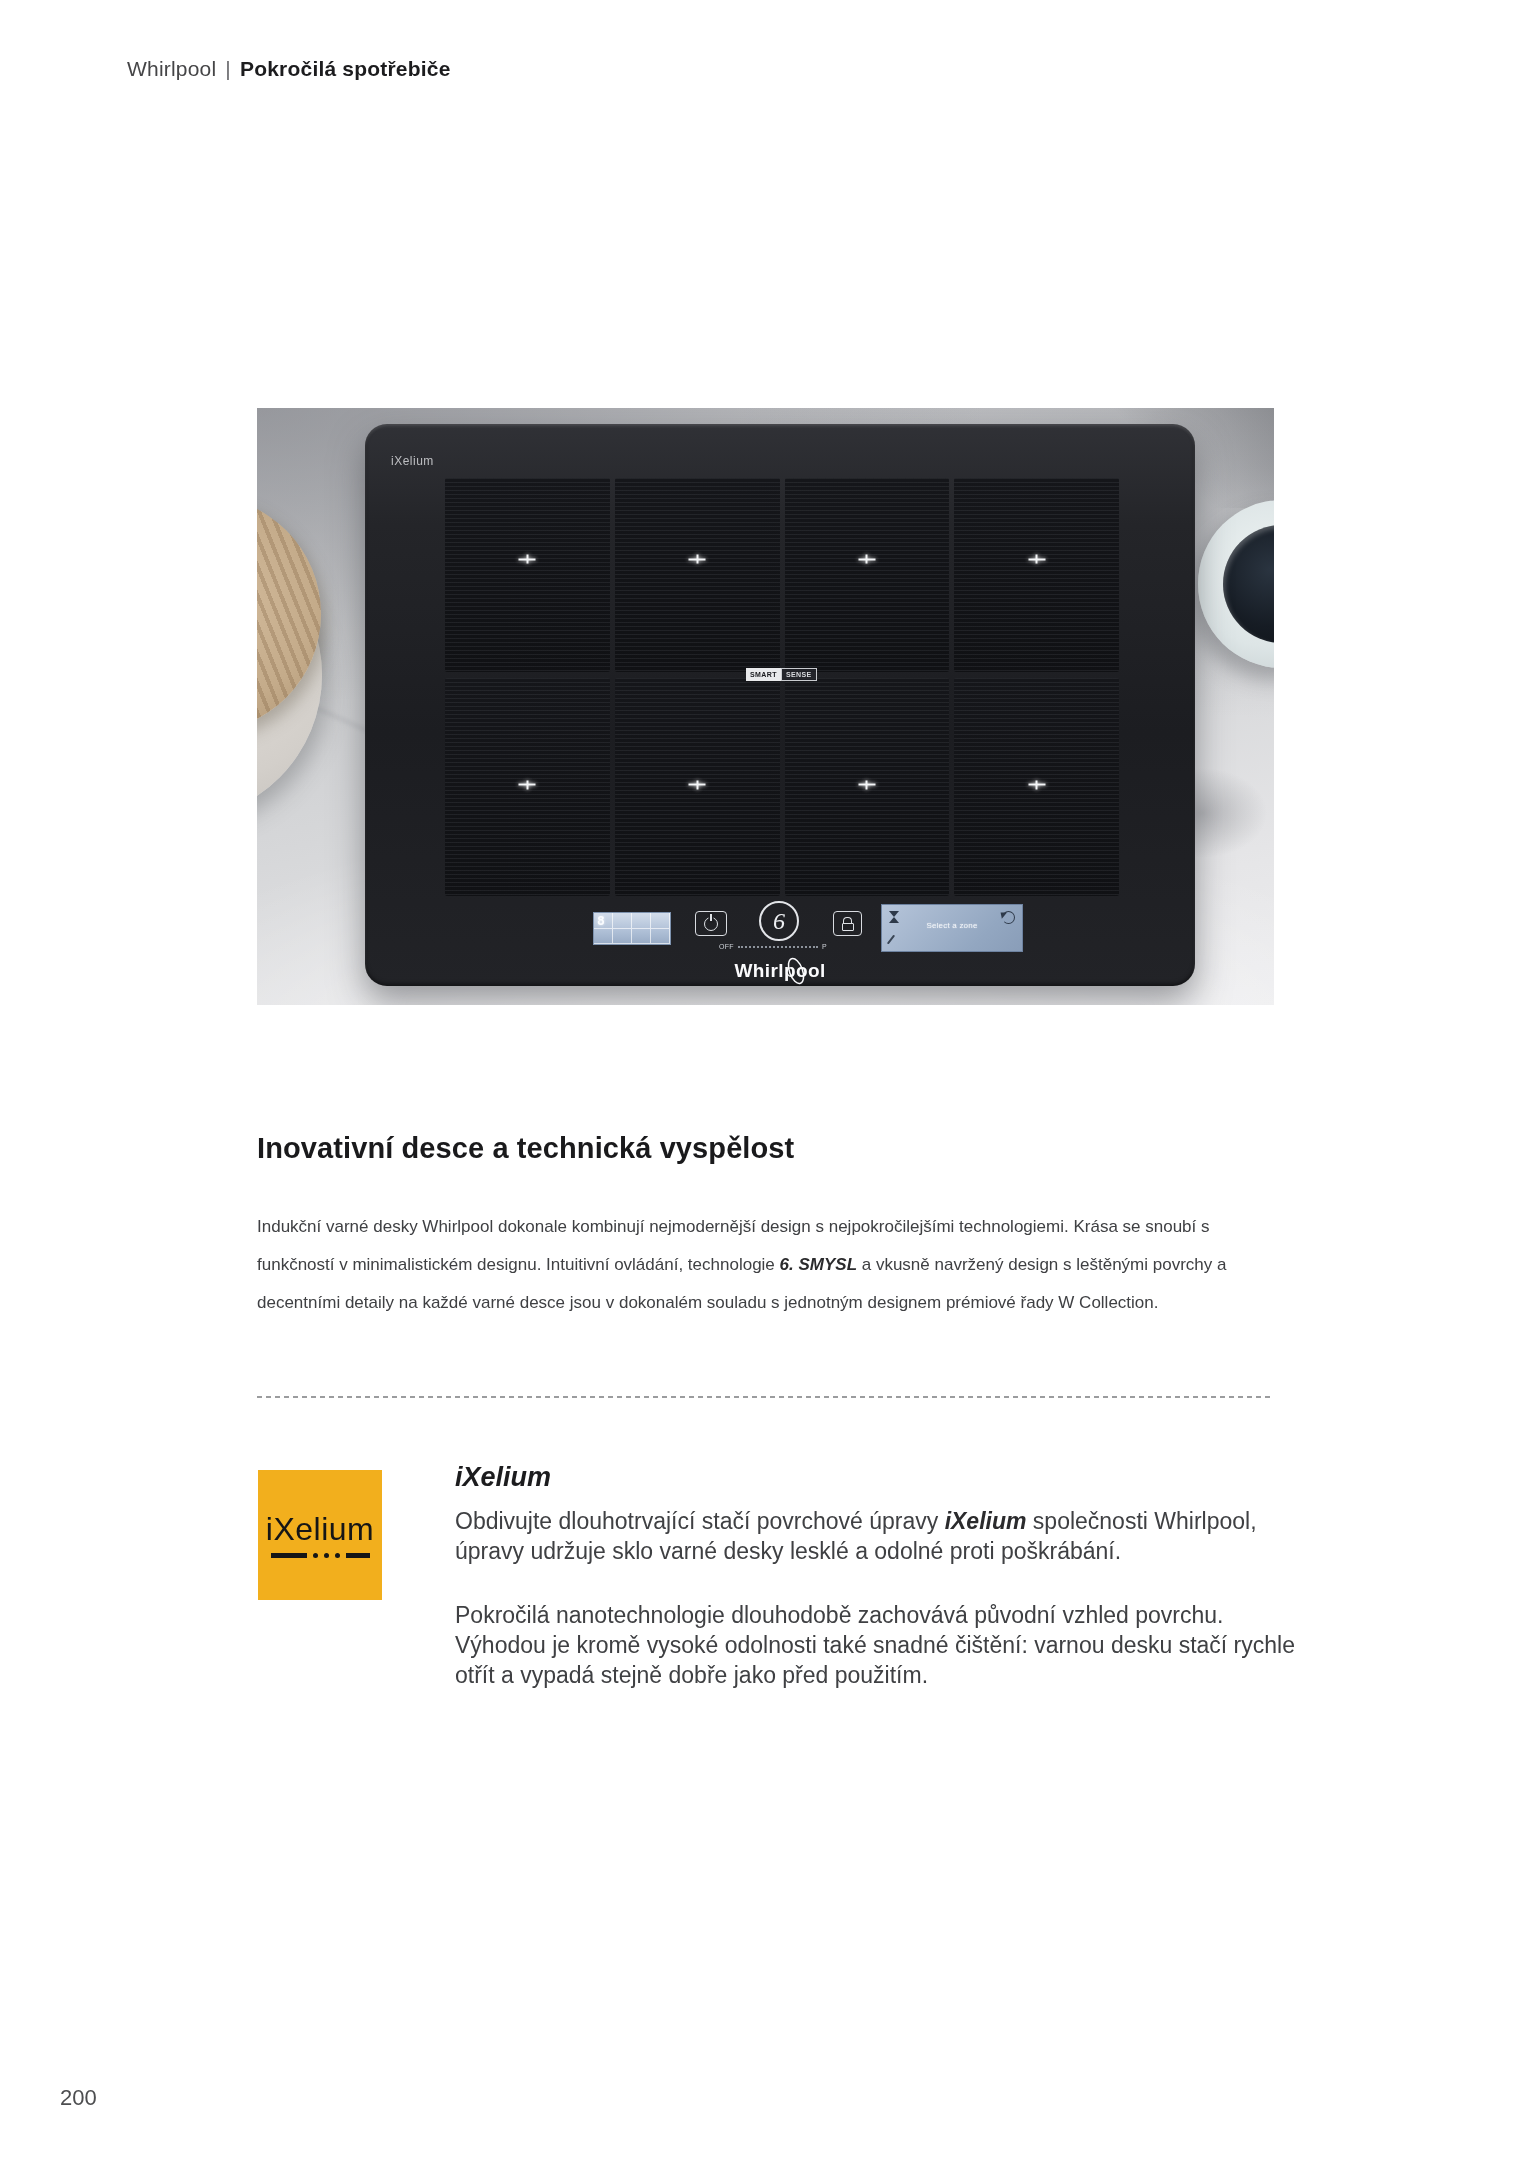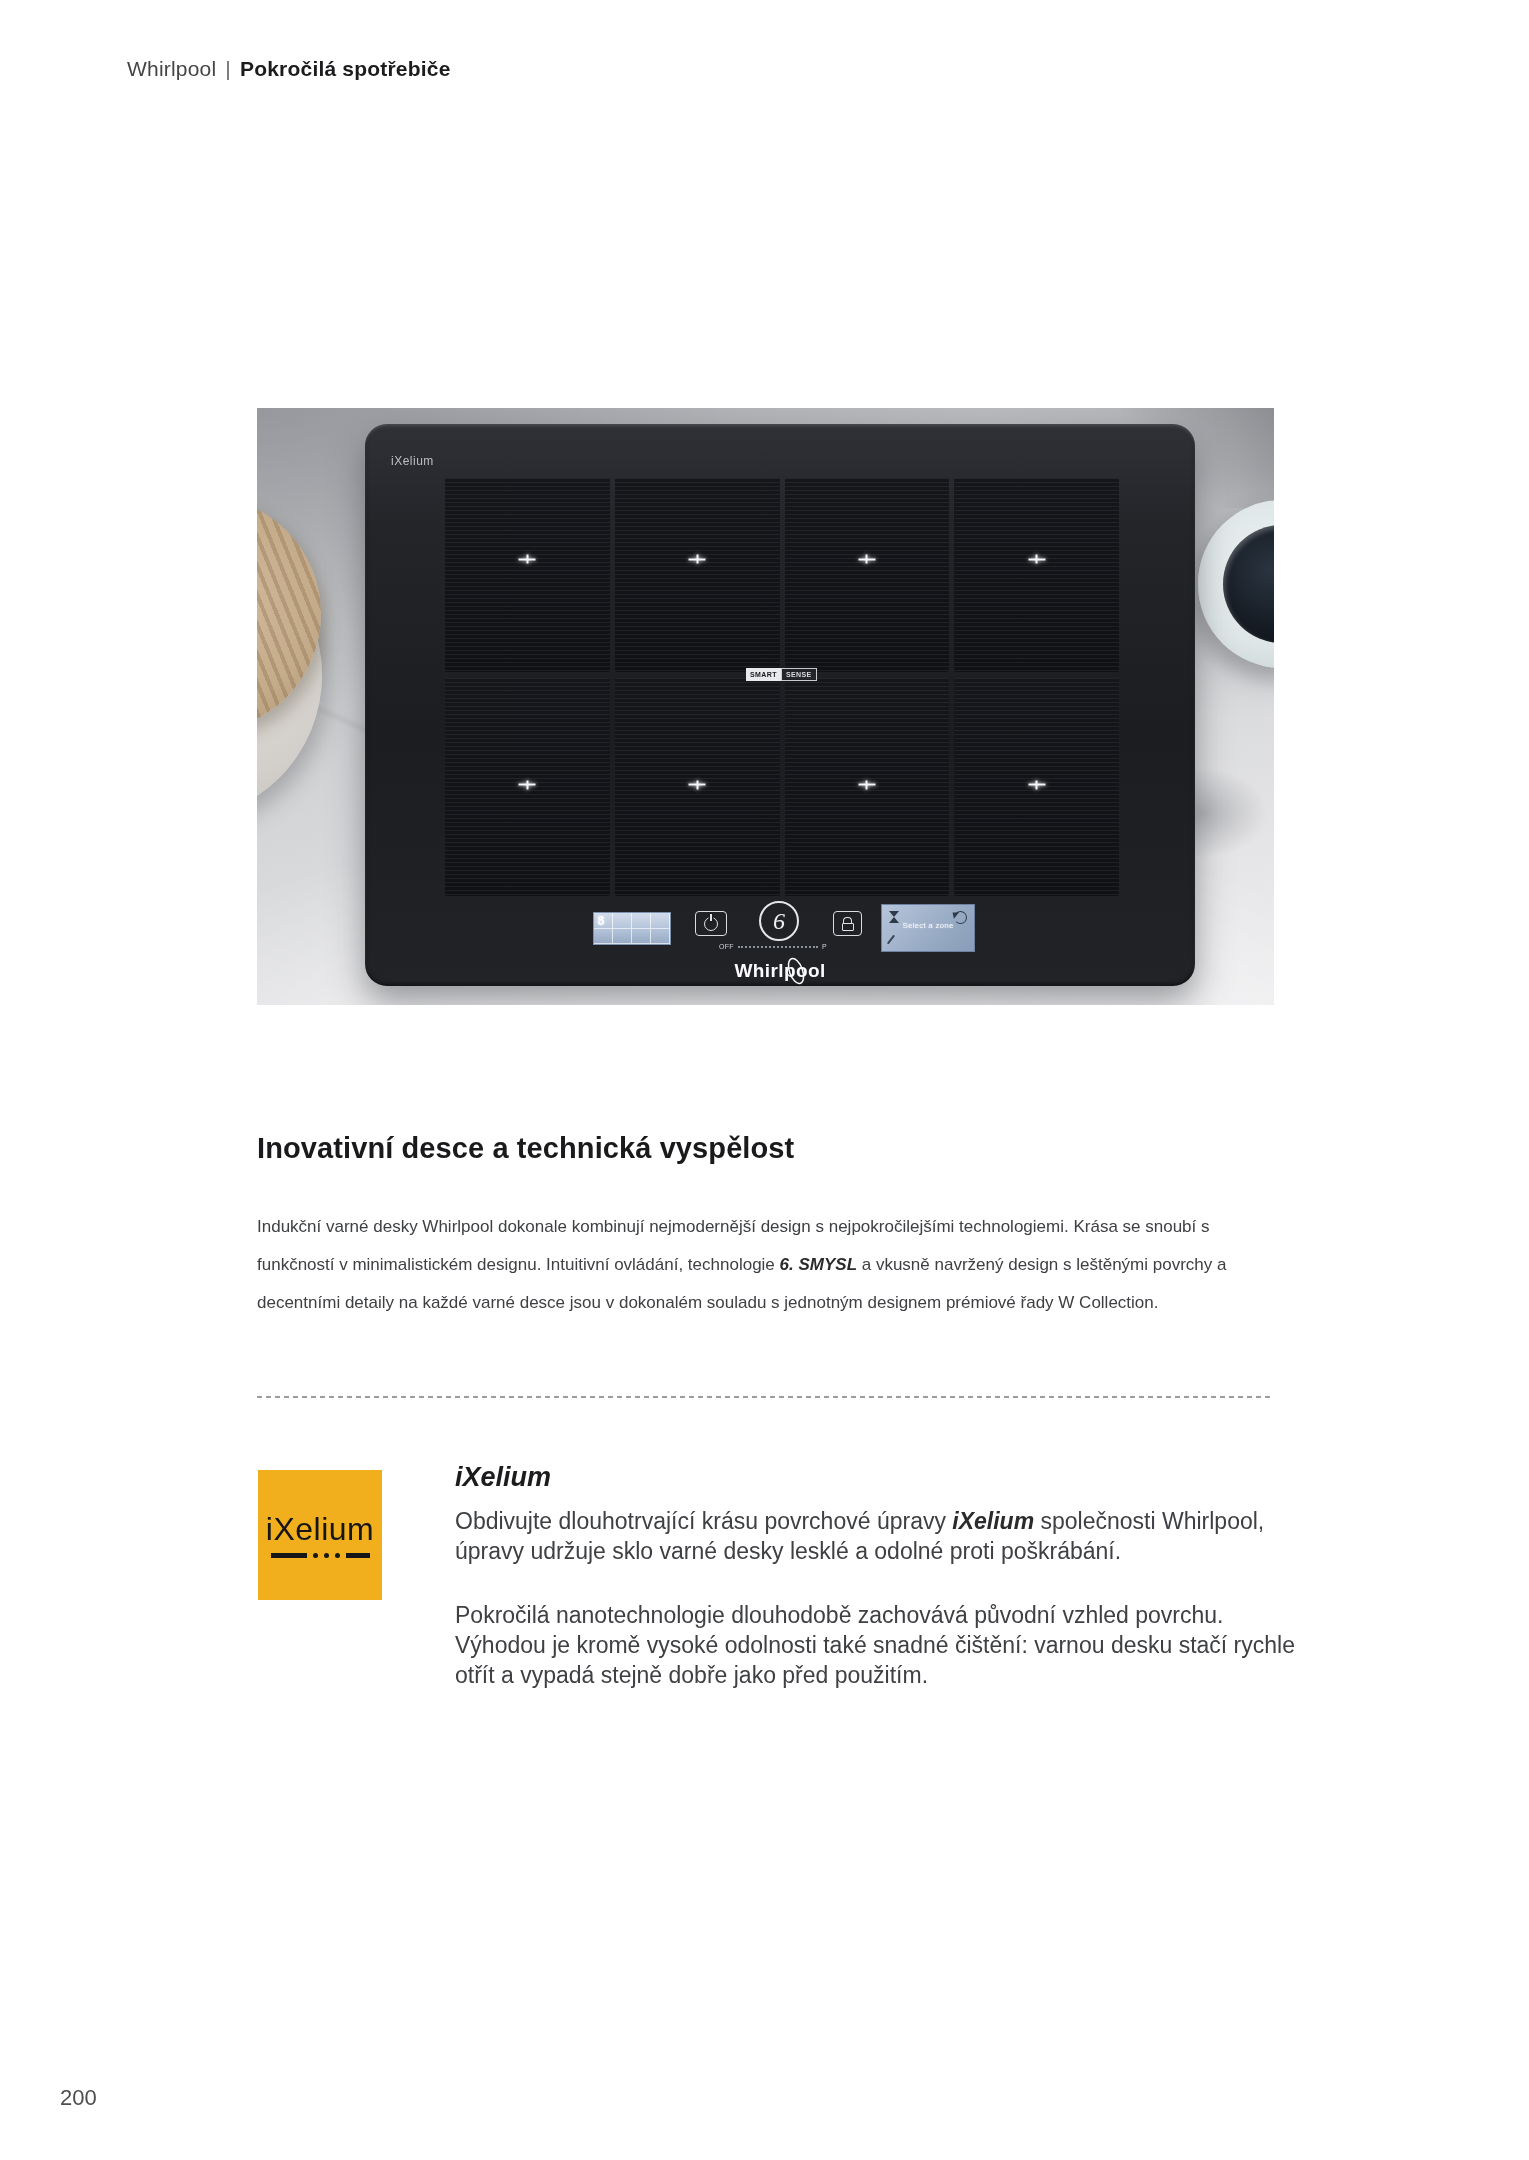--- a/index.html
+++ b/index.html
@@ -80,21 +80,21 @@
   .power-glyph::after{content:"";position:absolute;left:50%;top:-4px;width:2px;height:7px;background:#dfe2e6;
     transform:translateX(-50%);box-shadow:0 0 0 1.5px #1c1d21;}
   .six-circle{position:absolute;left:394px;top:477px;width:36px;height:36px;border:2px solid #e3e5e9;border-radius:50%;
     display:flex;align-items:center;justify-content:center;color:#eef0f3;
     font-family:"Liberation Serif",serif;font-style:italic;font-size:24px;line-height:1;}
   .lock-frame{left:468px;top:487px;width:27px;height:23px;flex-direction:column;}
   .lock-shackle{width:7px;height:5px;border:1.5px solid #dfe2e6;border-bottom:none;border-radius:4px 4px 0 0;}
   .lock-body{width:10px;height:6px;border:1.5px solid #dfe2e6;border-radius:1px;}
   .zone-display{position:absolute;left:516px;top:480px;width:92px;height:46px;
     background:linear-gradient(135deg,#b6c5da 0%,#93a7c1 70%,#899db8 100%);
-    border:1px solid #6d82a0;}
+    border:1px solid #6d82a0;padding-left:48px;}
   .zone-display .label{position:absolute;left:0;right:0;top:16px;text-align:center;
     font-size:8px;color:#f2f5f9;letter-spacing:.2px;text-shadow:0 0 2px rgba(255,255,255,.5);}
   .hourglass{position:absolute;left:7px;top:6px;width:0;height:0;
     border-left:5px solid transparent;border-right:5px solid transparent;border-top:6px solid #2e3a4a;}
   .hourglass::after{content:"";position:absolute;left:-5px;top:0px;width:0;height:0;
     border-left:5px solid transparent;border-right:5px solid transparent;border-bottom:6px solid #2e3a4a;}
   .rotate-icon{position:absolute;right:7px;top:6px;width:11px;height:11px;border:1.6px solid #2e3a4a;
     border-radius:50%;border-left-color:transparent;}
   .rotate-icon::after{content:"";position:absolute;left:-3px;top:-2px;width:0;height:0;
     border-top:4px solid transparent;border-bottom:4px solid transparent;border-right:5px solid #2e3a4a;transform:rotate(40deg);}
@@ -242,19 +242,19 @@
       <span class="dash-l"></span>
       <span class="dot"></span>
       <span class="dot"></span>
       <span class="dot"></span>
       <span class="dash-s"></span>
     </div>
   </div>
 
   <div class="feat-heading">iXelium</div>
   <div class="feat-para1">
-    <span>Obdivujte dlouhotrvající krásu povrchové úpravy </span><span class="bold-it">iXelium</span><span> společnosti Whirlpool, úpravy udržuje sklo varné desky lesklé a odolné proti poškrábání.</span>
+    <span>Obdivujte dlouhotrvající stačí povrchové úpravy </span><span class="bold-it">iXelium</span><span> společnosti Whirlpool, úpravy udržuje sklo varné desky lesklé a odolné proti poškrábání.</span>
   </div>
   <div class="feat-para2">Pokročilá nanotechnologie dlouhodobě zachovává původní vzhled povrchu. Výhodou je kromě vysoké odolnosti také snadné čištění: varnou desku stačí rychle otřít a vypadá stejně dobře jako před použitím.</div>
 
   <div class="page-num">200</div>
 
 </div>
 
 </body></html>

